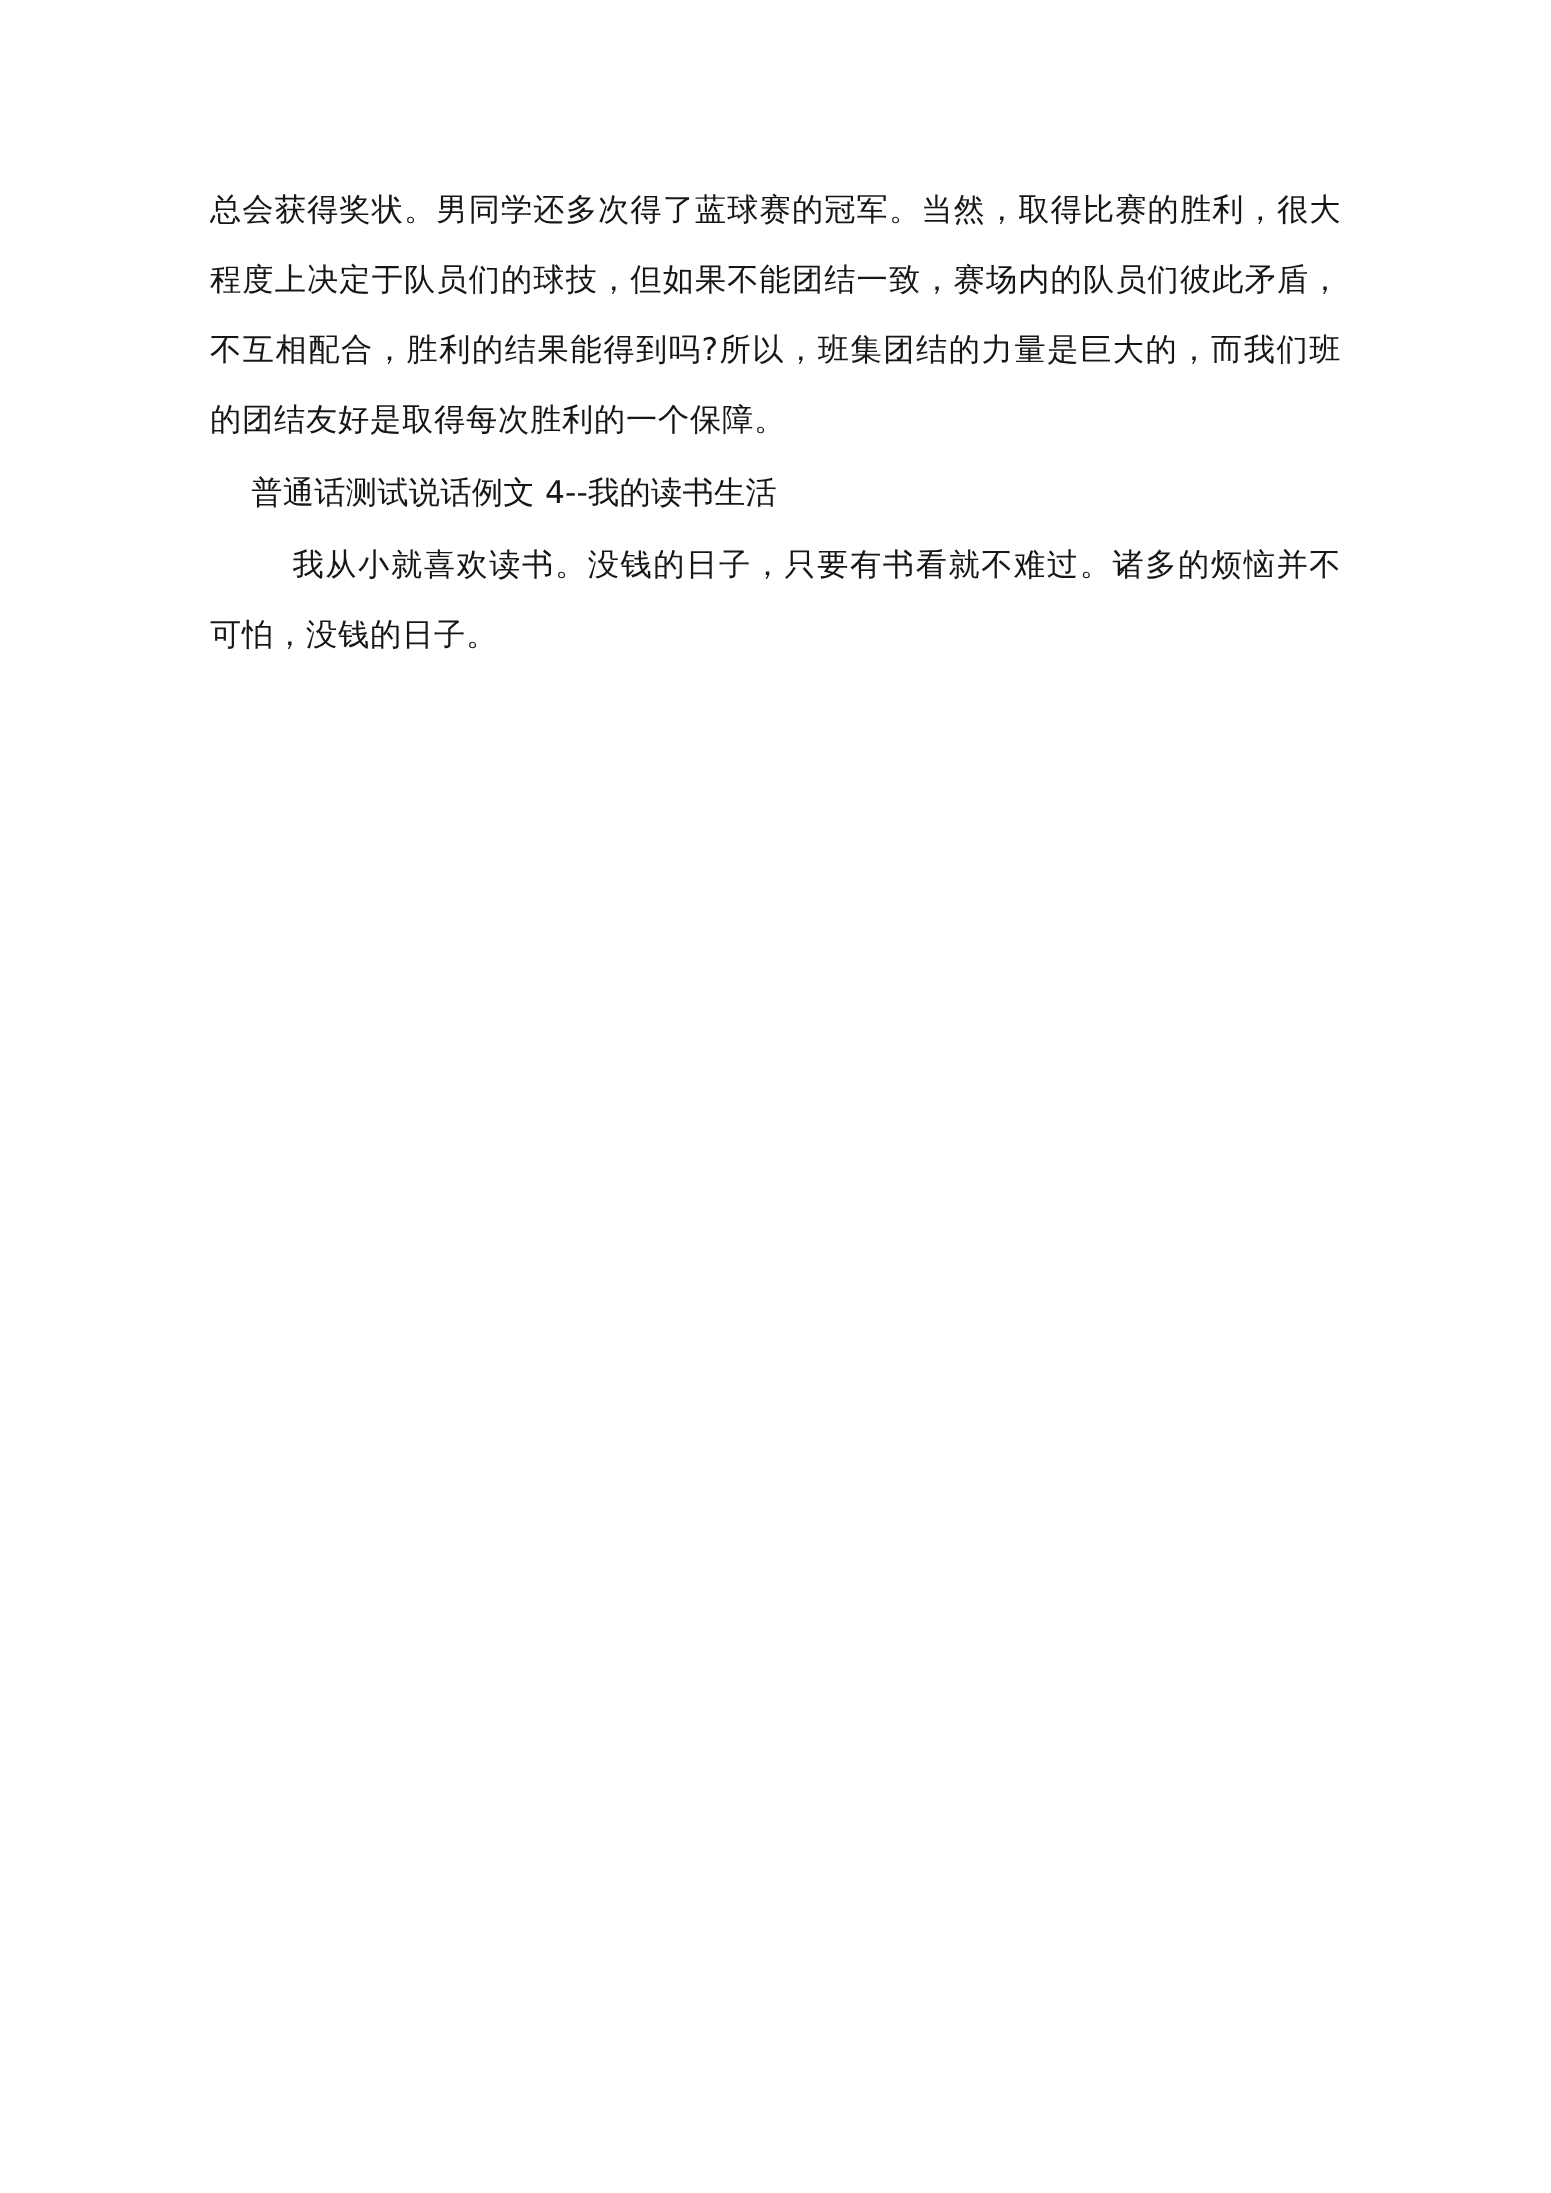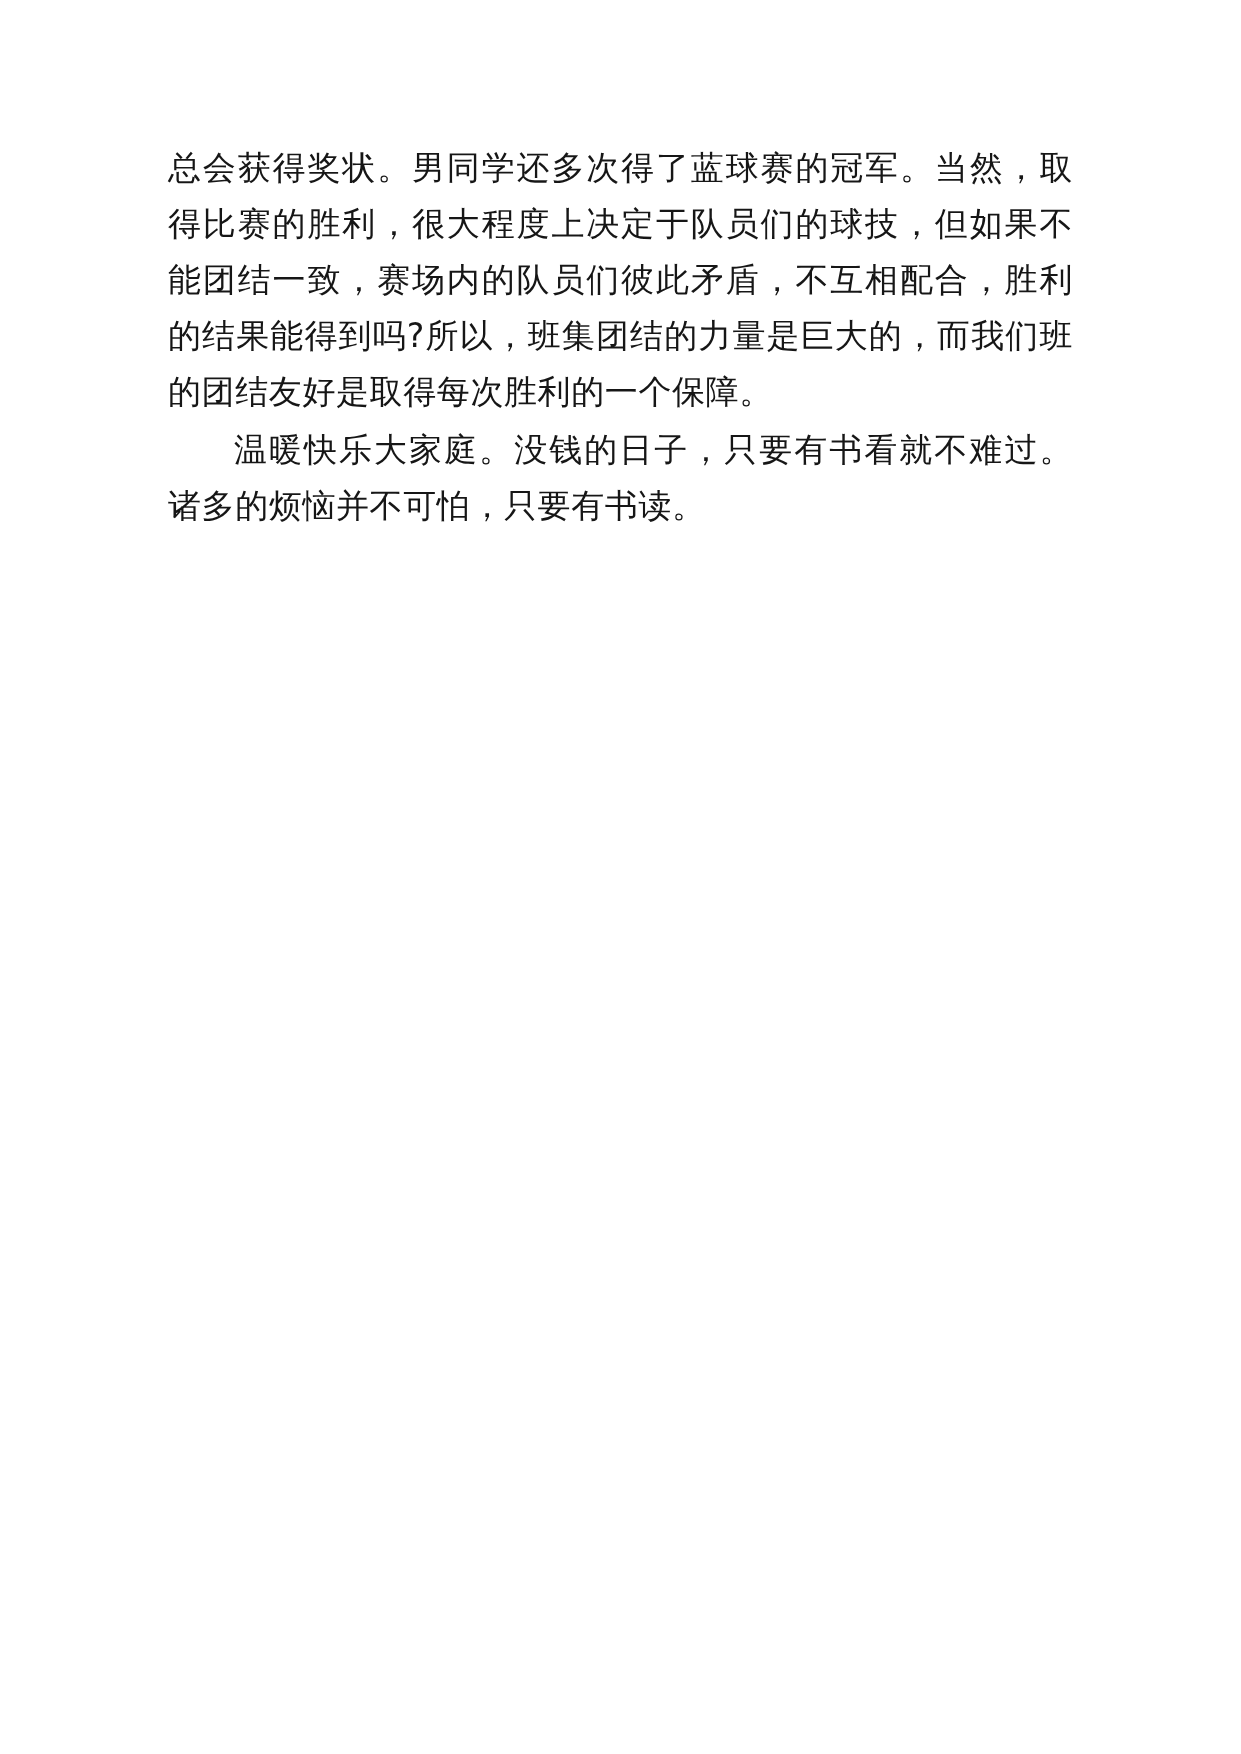--- a/index.html
+++ b/index.html
@@ -19,21 +19,21 @@
     height: 1754px;
     box-sizing: border-box;
     padding: 140px 168px 120px 168px;
     background: #fff;
   }
   .doc-body {
     width: 905px;
   }
   p {
     margin: 0 0 2px 0;
-    font-size: 33px;
+    font-size: 25px;
     line-height: 56px;
     letter-spacing: 0.6px;
     text-align: justify;
     text-justify: inter-ideograph;
     font-family: "DejaVu Sans", "Liberation Sans", sans-serif;
     font-weight: 400;
     color: #161616;
   }
   p.indent {
     text-indent: 66px;
@@ -42,15 +42,16 @@
     text-indent: 33px;
     letter-spacing: 0.2px;
   }
 </style>
 </head>
 <body>
 
 <div class="page">
   <div class="doc-body">
     <p class="continuation">总会获得奖状。男同学还多次得了蓝球赛的冠军。当然，取得比赛的胜利，很大程度上决定于队员们的球技，但如果不能团结一致，赛场内的队员们彼此矛盾，不互相配合，胜利的结果能得到吗?所以，班集团结的力量是巨大的，而我们班的团结友好是取得每次胜利的一个保障。</p>
-    <p class="indent">温暖快乐大家庭。没钱的日子，只要有书看就不难过。诸多的烦恼并不可怕，只要有书读。</p>
+    <p class="heading">普通话测试说话例文 4--我的读书生活</p>
+    <p class="indent">我从小就喜欢读书。没钱的日子，只要有书看就不难过。诸多的烦恼并不可怕，没钱的日子。</p>
   </div>
 </div>
 
 </body></html>

